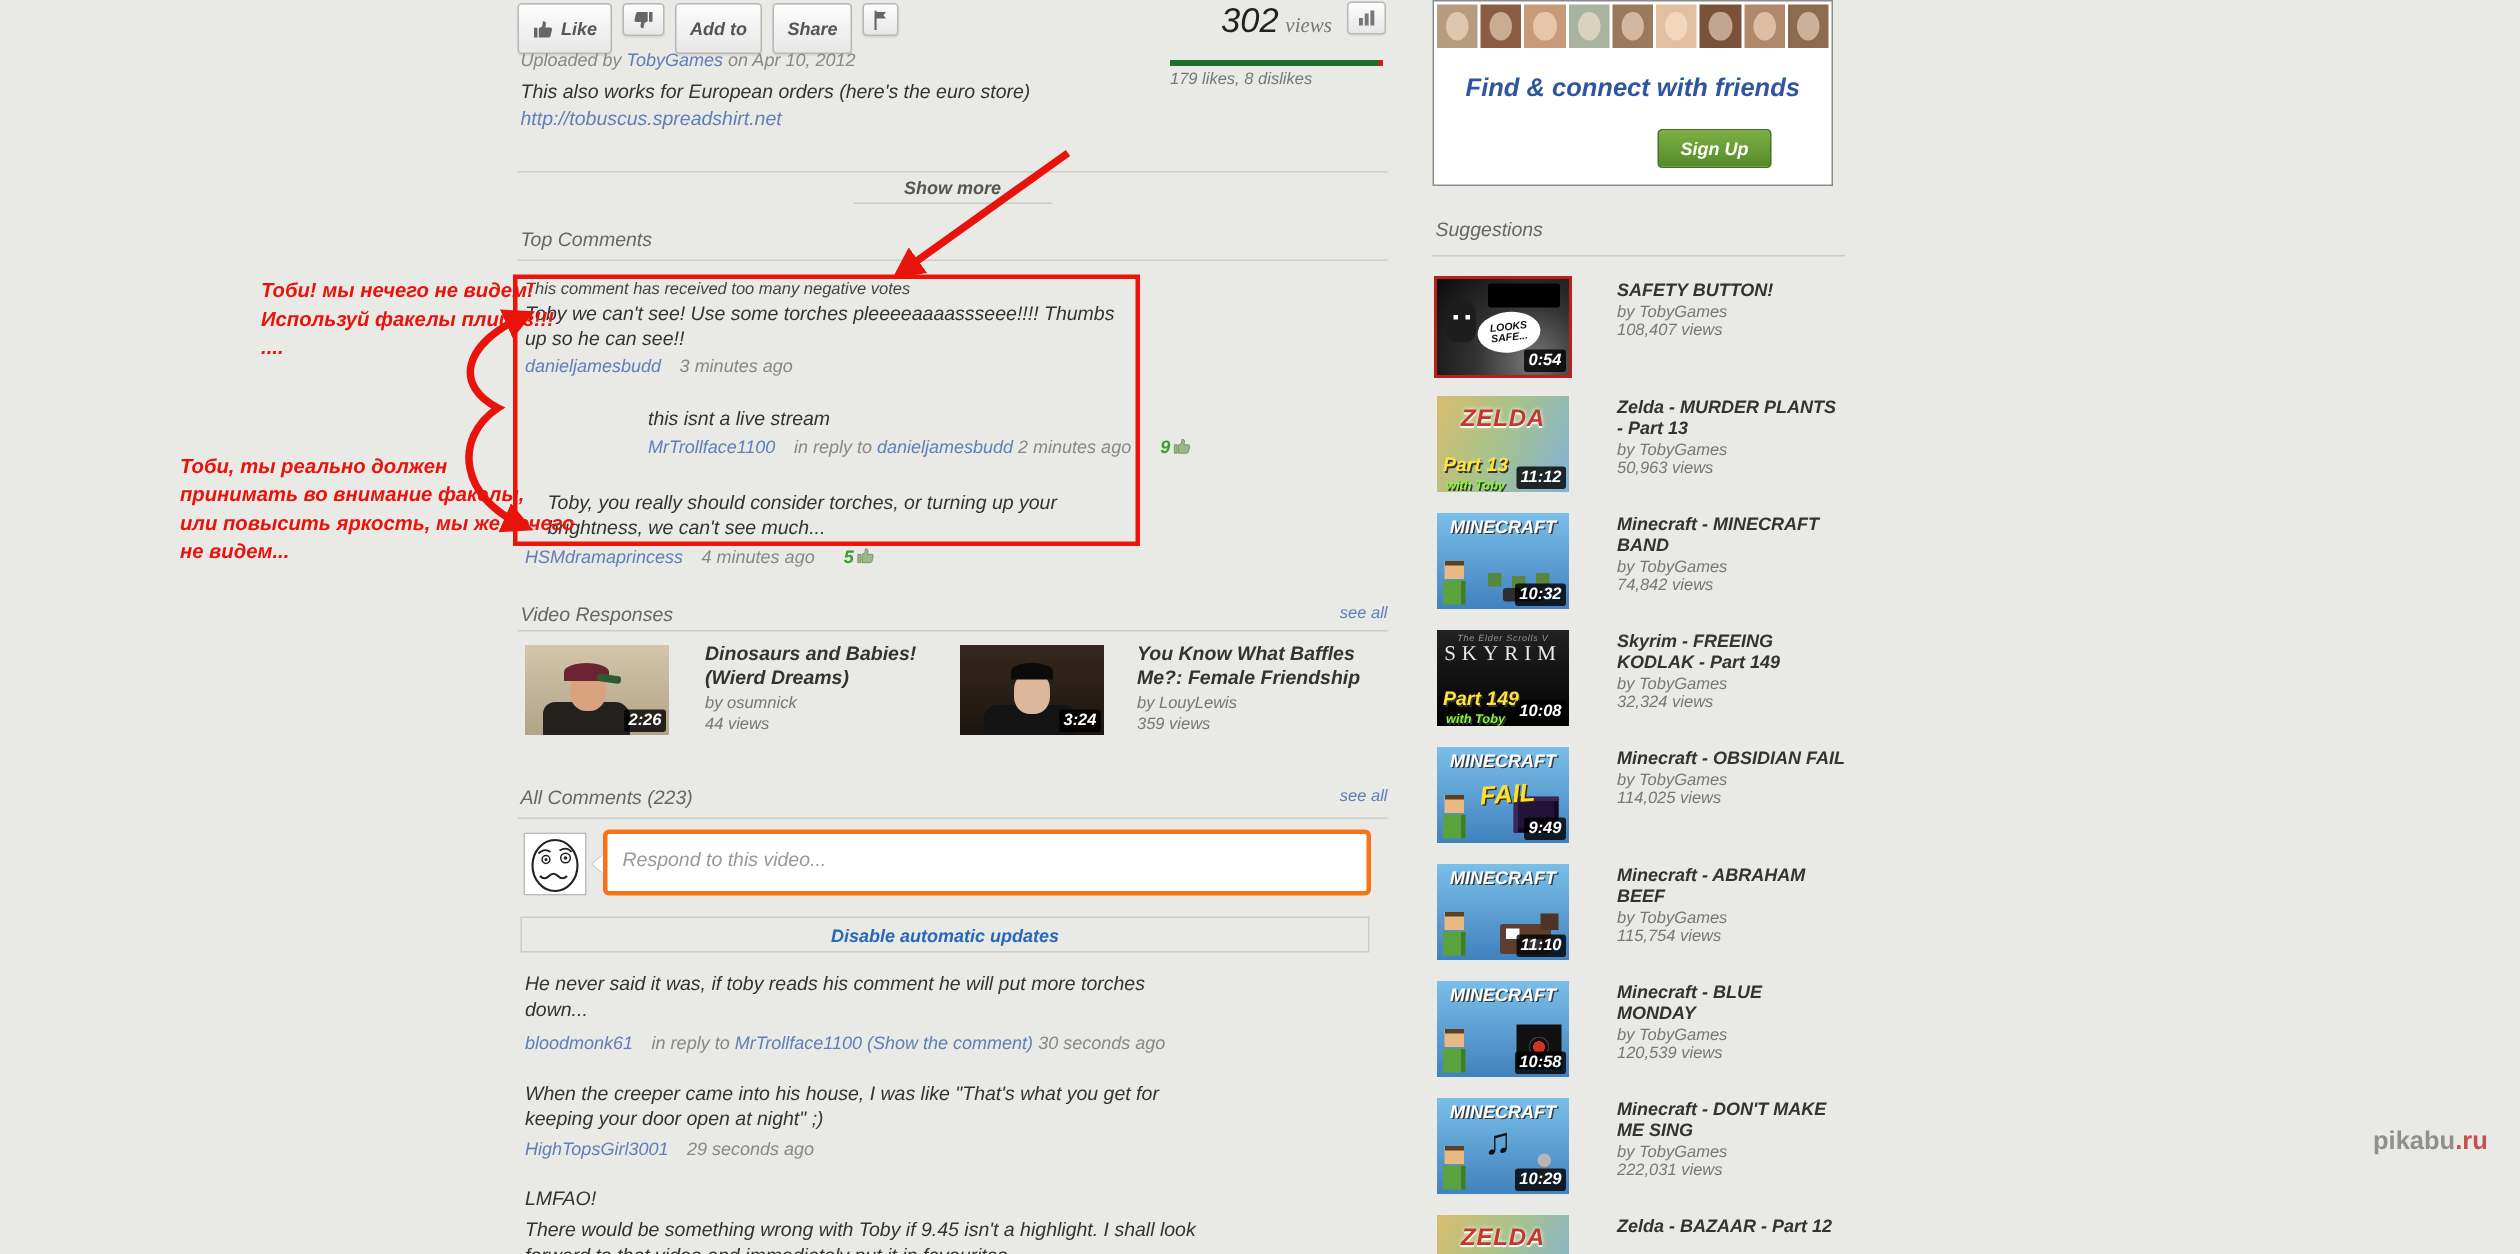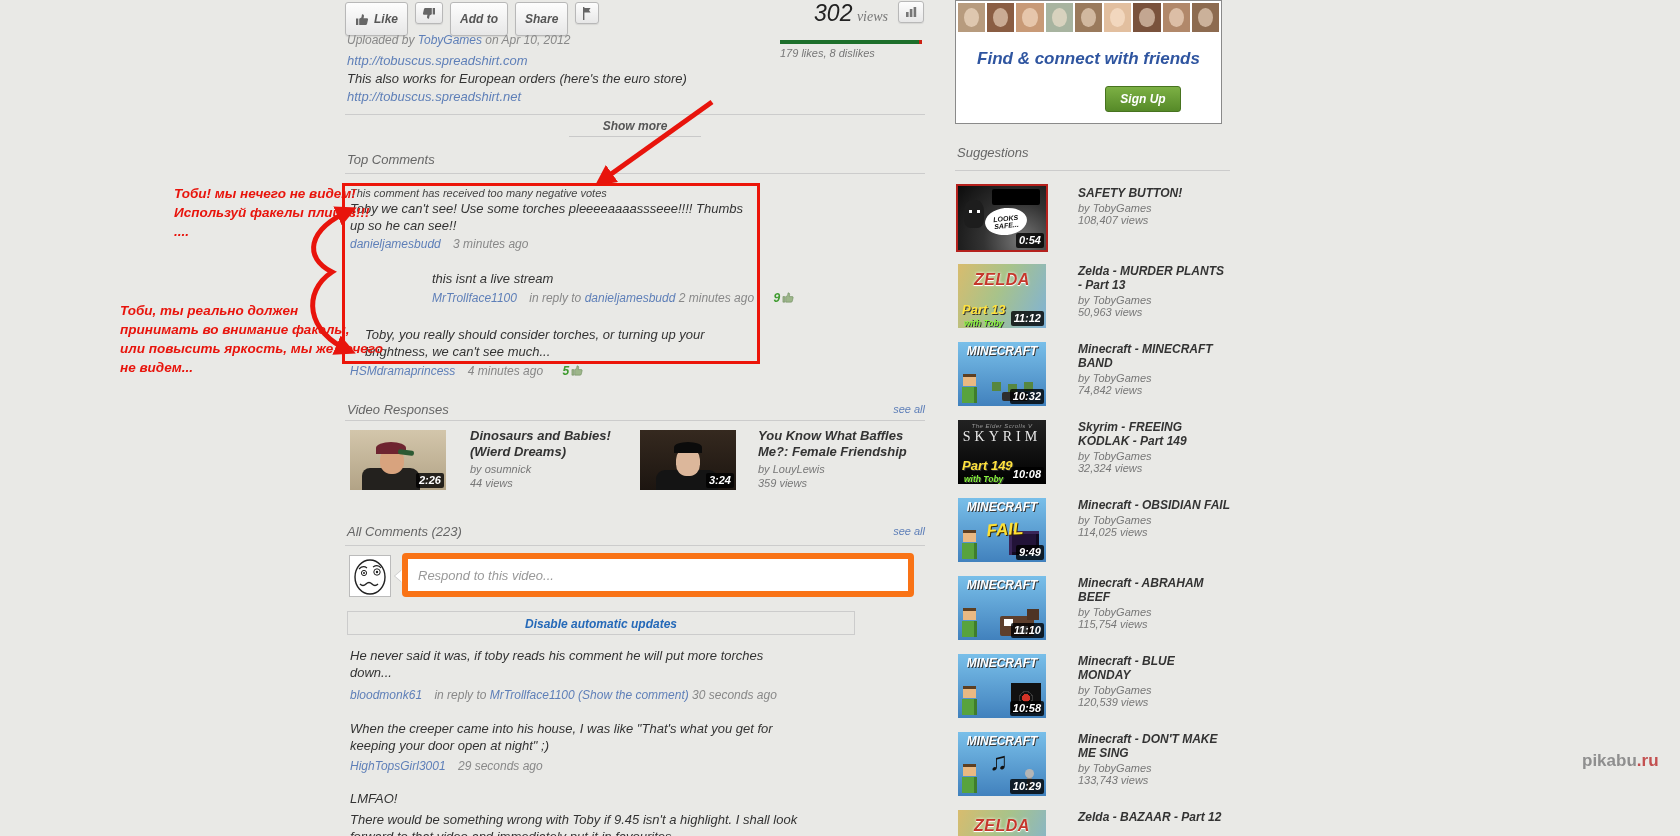--- a/index.html
+++ b/index.html
@@ -61,25 +61,25 @@
   .vr1 .p-cap{position:absolute;left:26px;bottom:36px;width:30px;height:12px;background:#6e2430;border-radius:50% 50% 0 0;}
   .vr1 .p-brim{position:absolute;left:48px;bottom:35px;width:16px;height:5px;background:#2c5a33;border-radius:2px;transform:rotate(8deg);}
   .vr2{background:linear-gradient(#35291f,#1c1510);}
   .vr2 .p-body{position:absolute;left:16px;bottom:0;width:62px;height:20px;background:#141414;border-radius:9px 9px 0 0;}
   .vr2 .p-head{position:absolute;left:36px;bottom:14px;width:24px;height:28px;background:#dcb79b;border-radius:42%;}
   .vr2 .p-cap{position:absolute;left:34px;bottom:37px;width:28px;height:11px;background:#0b0b0b;border-radius:50% 50% 0 0;}
 
   
   .avatar{position:absolute;left:349px;top:555px;width:42px;height:42px;background:#fff;border:1px solid #bbb;box-sizing:border-box;}
   .respond{position:absolute;left:402px;top:553px;width:512px;height:44px;box-sizing:border-box;
-    border:6px solid #f97316;border-radius:4px;background:#fff;resize:none;
+    border:3px solid #f97316;border-radius:4px;background:#fff;resize:none;
     font-family:"Liberation Sans",sans-serif;font-style:italic;font-size:13px;padding:9px 10px;color:#333;}
   .respond::placeholder{color:#999;}
   .tail{position:absolute;left:395px;top:570px;width:0;height:0;border-top:6px solid transparent;border-bottom:6px solid transparent;border-right:7px solid #fff;filter:drop-shadow(-1px 0 0 #c6c6c6);}
-  .disablebox{position:absolute;left:347px;top:611px;width:508px;height:24px;border:1px solid #ccc;text-align:center;line-height:24px;font-size:12px;font-weight:bold;color:#2569b8;box-sizing:border-box;cursor:pointer;}
+  .disablebox{position:absolute;left:347px;top:611px;width:566px;height:24px;border:1px solid #ccc;text-align:center;line-height:24px;font-size:12px;font-weight:bold;color:#2569b8;box-sizing:border-box;cursor:pointer;}
 
   
   .ann{position:absolute;color:#e8140c;font-weight:bold;font-size:13.5px;line-height:19px;white-space:pre-line;z-index:6;}
   .arrows{position:absolute;left:0;top:0;z-index:7;pointer-events:none;}
 
   
   .ad{position:absolute;left:955px;top:0;width:267px;height:124px;background:#fff;border:1px solid #8a8a8a;box-sizing:border-box;}
   .faces{display:flex;height:31px;padding:1px;}
   .face{flex:1;margin:1px;position:relative;overflow:hidden;}
   .face::before{content:"";position:absolute;left:22%;top:16%;width:56%;height:68%;border-radius:50%;background:rgba(255,235,215,.55);}
@@ -186,21 +186,20 @@
     <div class="redtip"></div>
   </div>
 <div class="likestext">179 likes, 8 dislikes</div>
 
 <div class="upload">
   <span>Uploaded by</span>
   <a>TobyGames</a>
   <span>on Apr 10, 2012</span>
 </div>
 <div class="desc">
-  <div><a>http://tobuscus.spreadshirt.com</a></div>
   <div>This also works for European orders (here's the euro store)</div>
   <div><a>http://tobuscus.spreadshirt.net</a></div>
 </div>
 <div class="divider" style="left:345px;top:114px;width:580px;"></div>
 <div class="showmore">
   <span>Show more</span>
 </div>
 
 <div class="section-h" style="left:347px;top:152px;">Top Comments</div>
 <div class="divider" style="left:345px;top:173px;width:580px;"></div>
@@ -439,21 +438,21 @@
   <div class="sthumb th-mc">
     <div class="mc-logo">MINECRAFT</div>
     <div class="mc-guy"></div>
     <div class="mc-note">♫</div>
     <div class="mc-mic"></div>
     <span class="badge">10:29</span>
   </div>
   <div class="stext">
     <div class="stitle">Minecraft - DON'T MAKE ME SING</div>
     <div class="sby">by TobyGames</div>
-    <div class="sviews">133,743 views</div>
+    <div class="sviews">222,031 views</div>
   </div>
 </div>
 
 <div class="sg" style="top:810px;">
   <div class="sthumb th-zelda">
     <div class="z-logo">ZELDA</div>
 
   </div>
   <div class="stext">
     <div class="stitle">Zelda - BAZAAR - Part 12</div>

